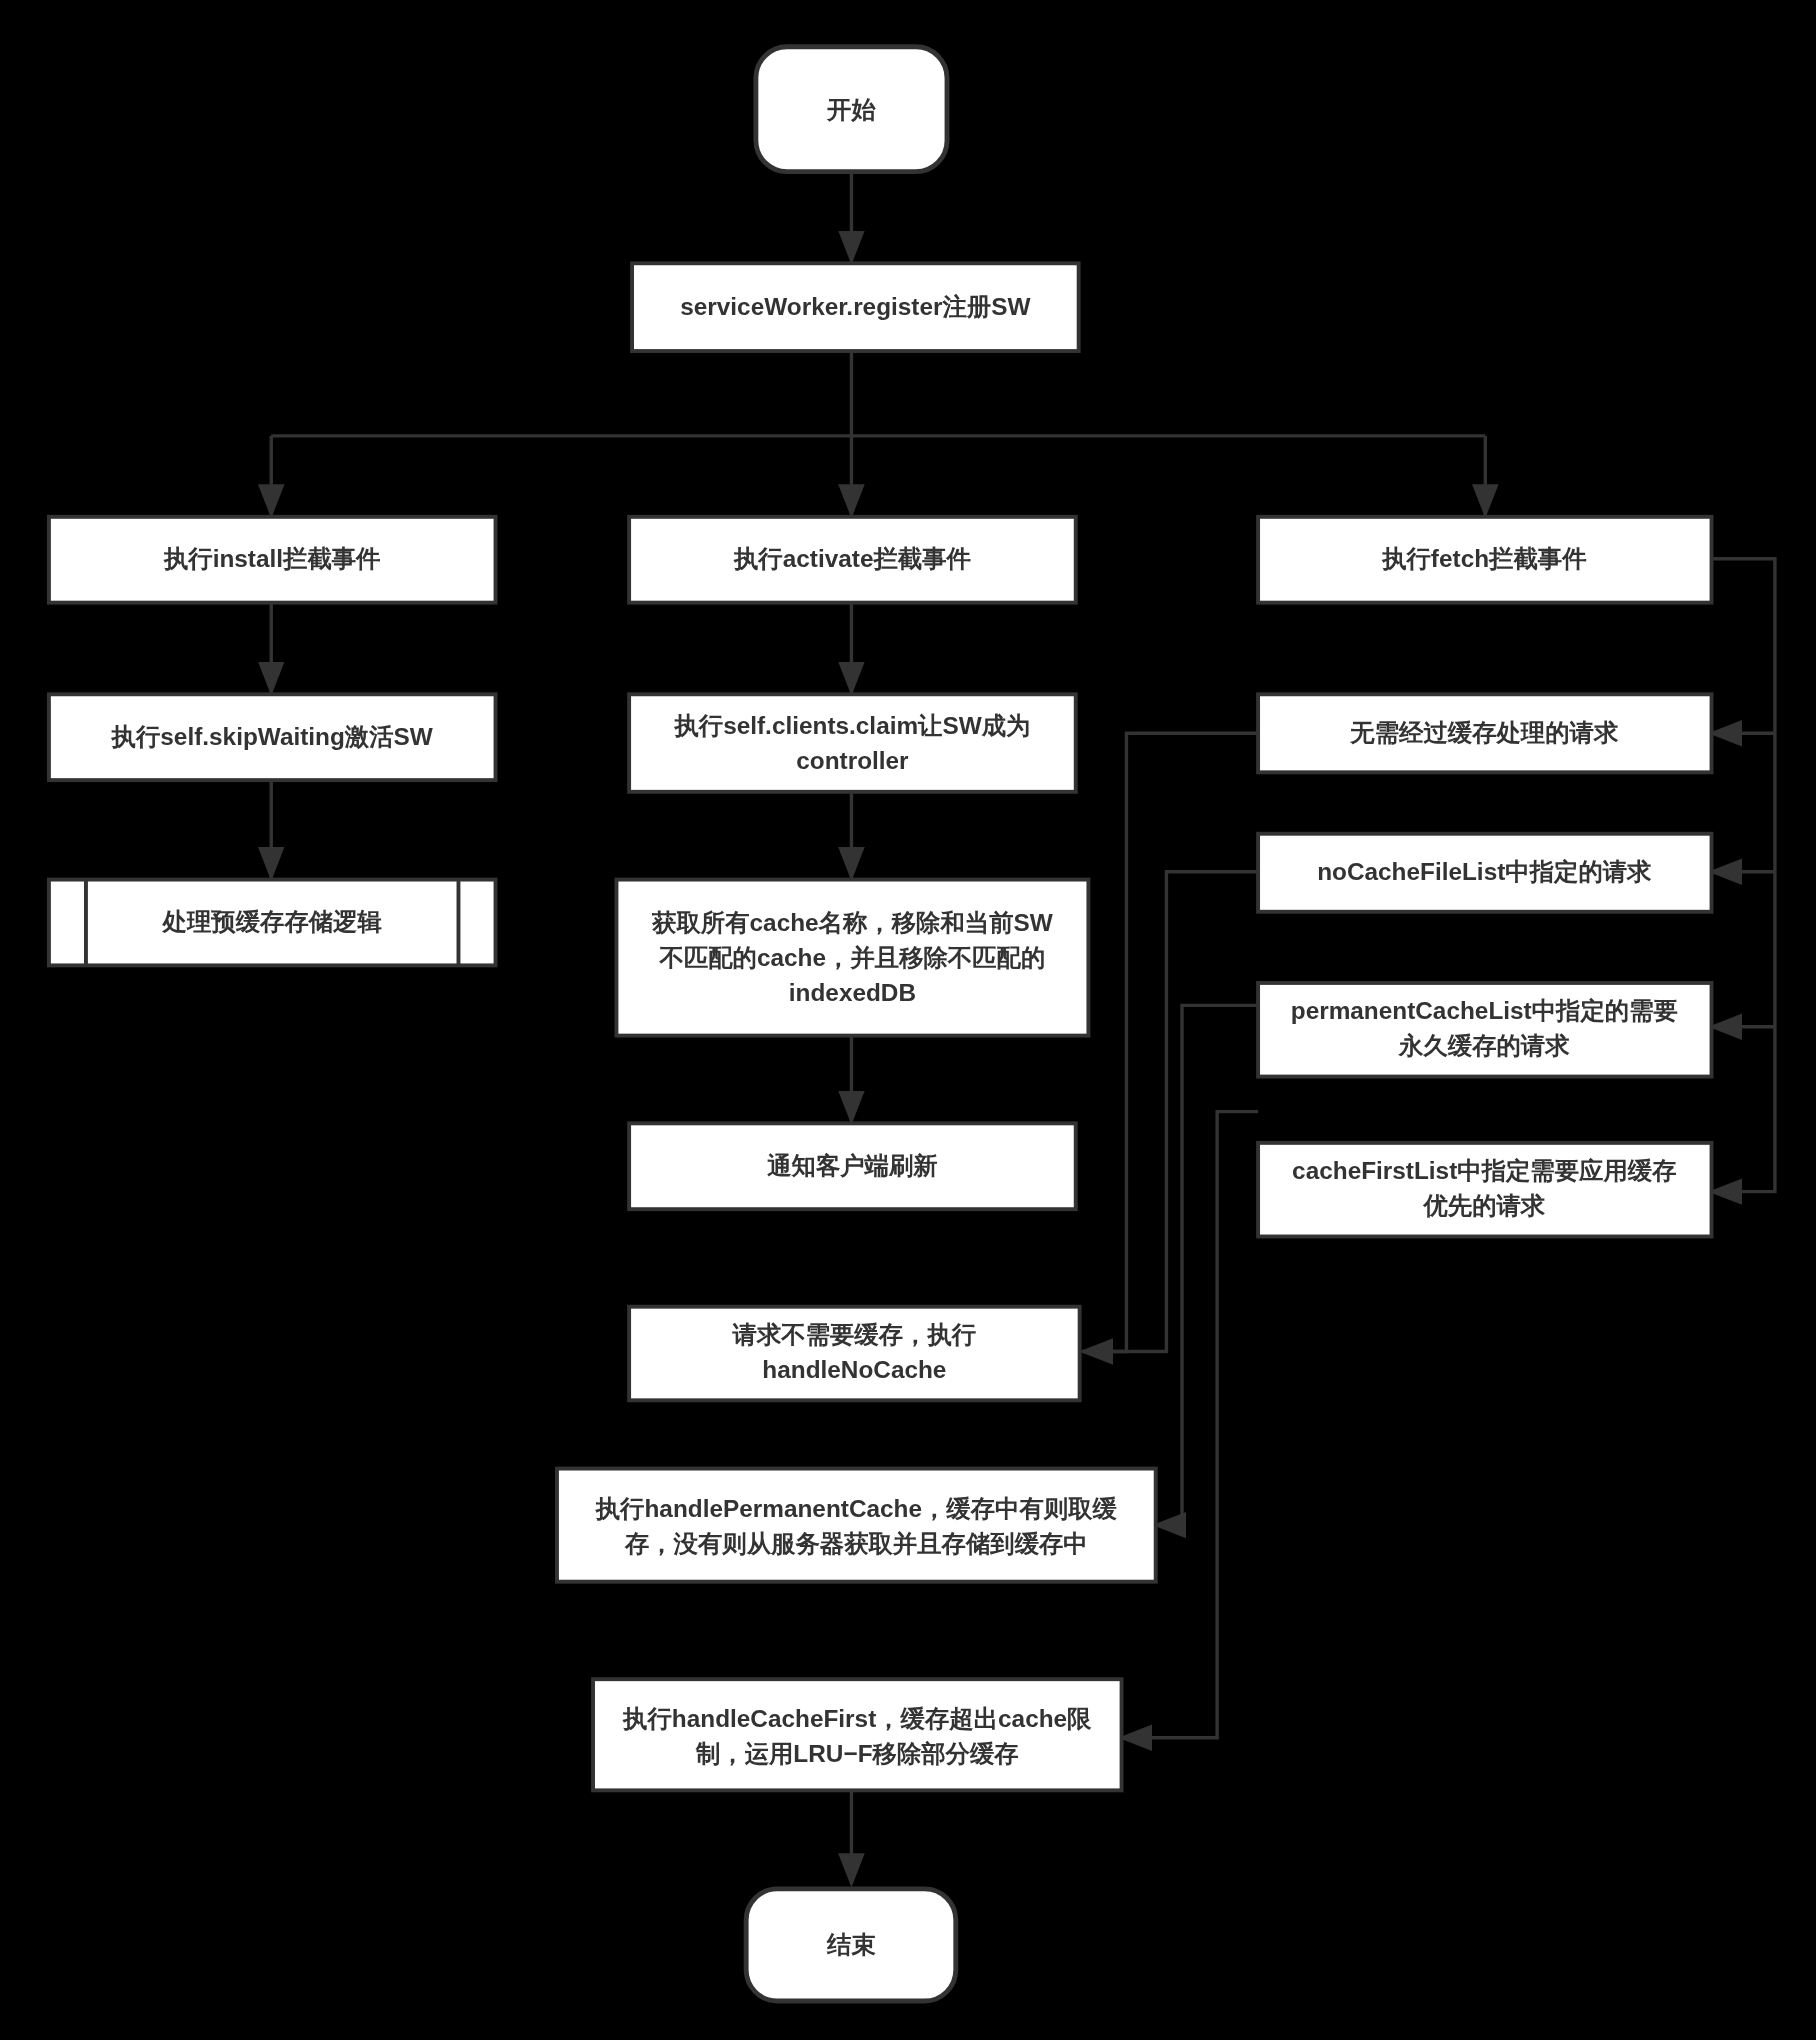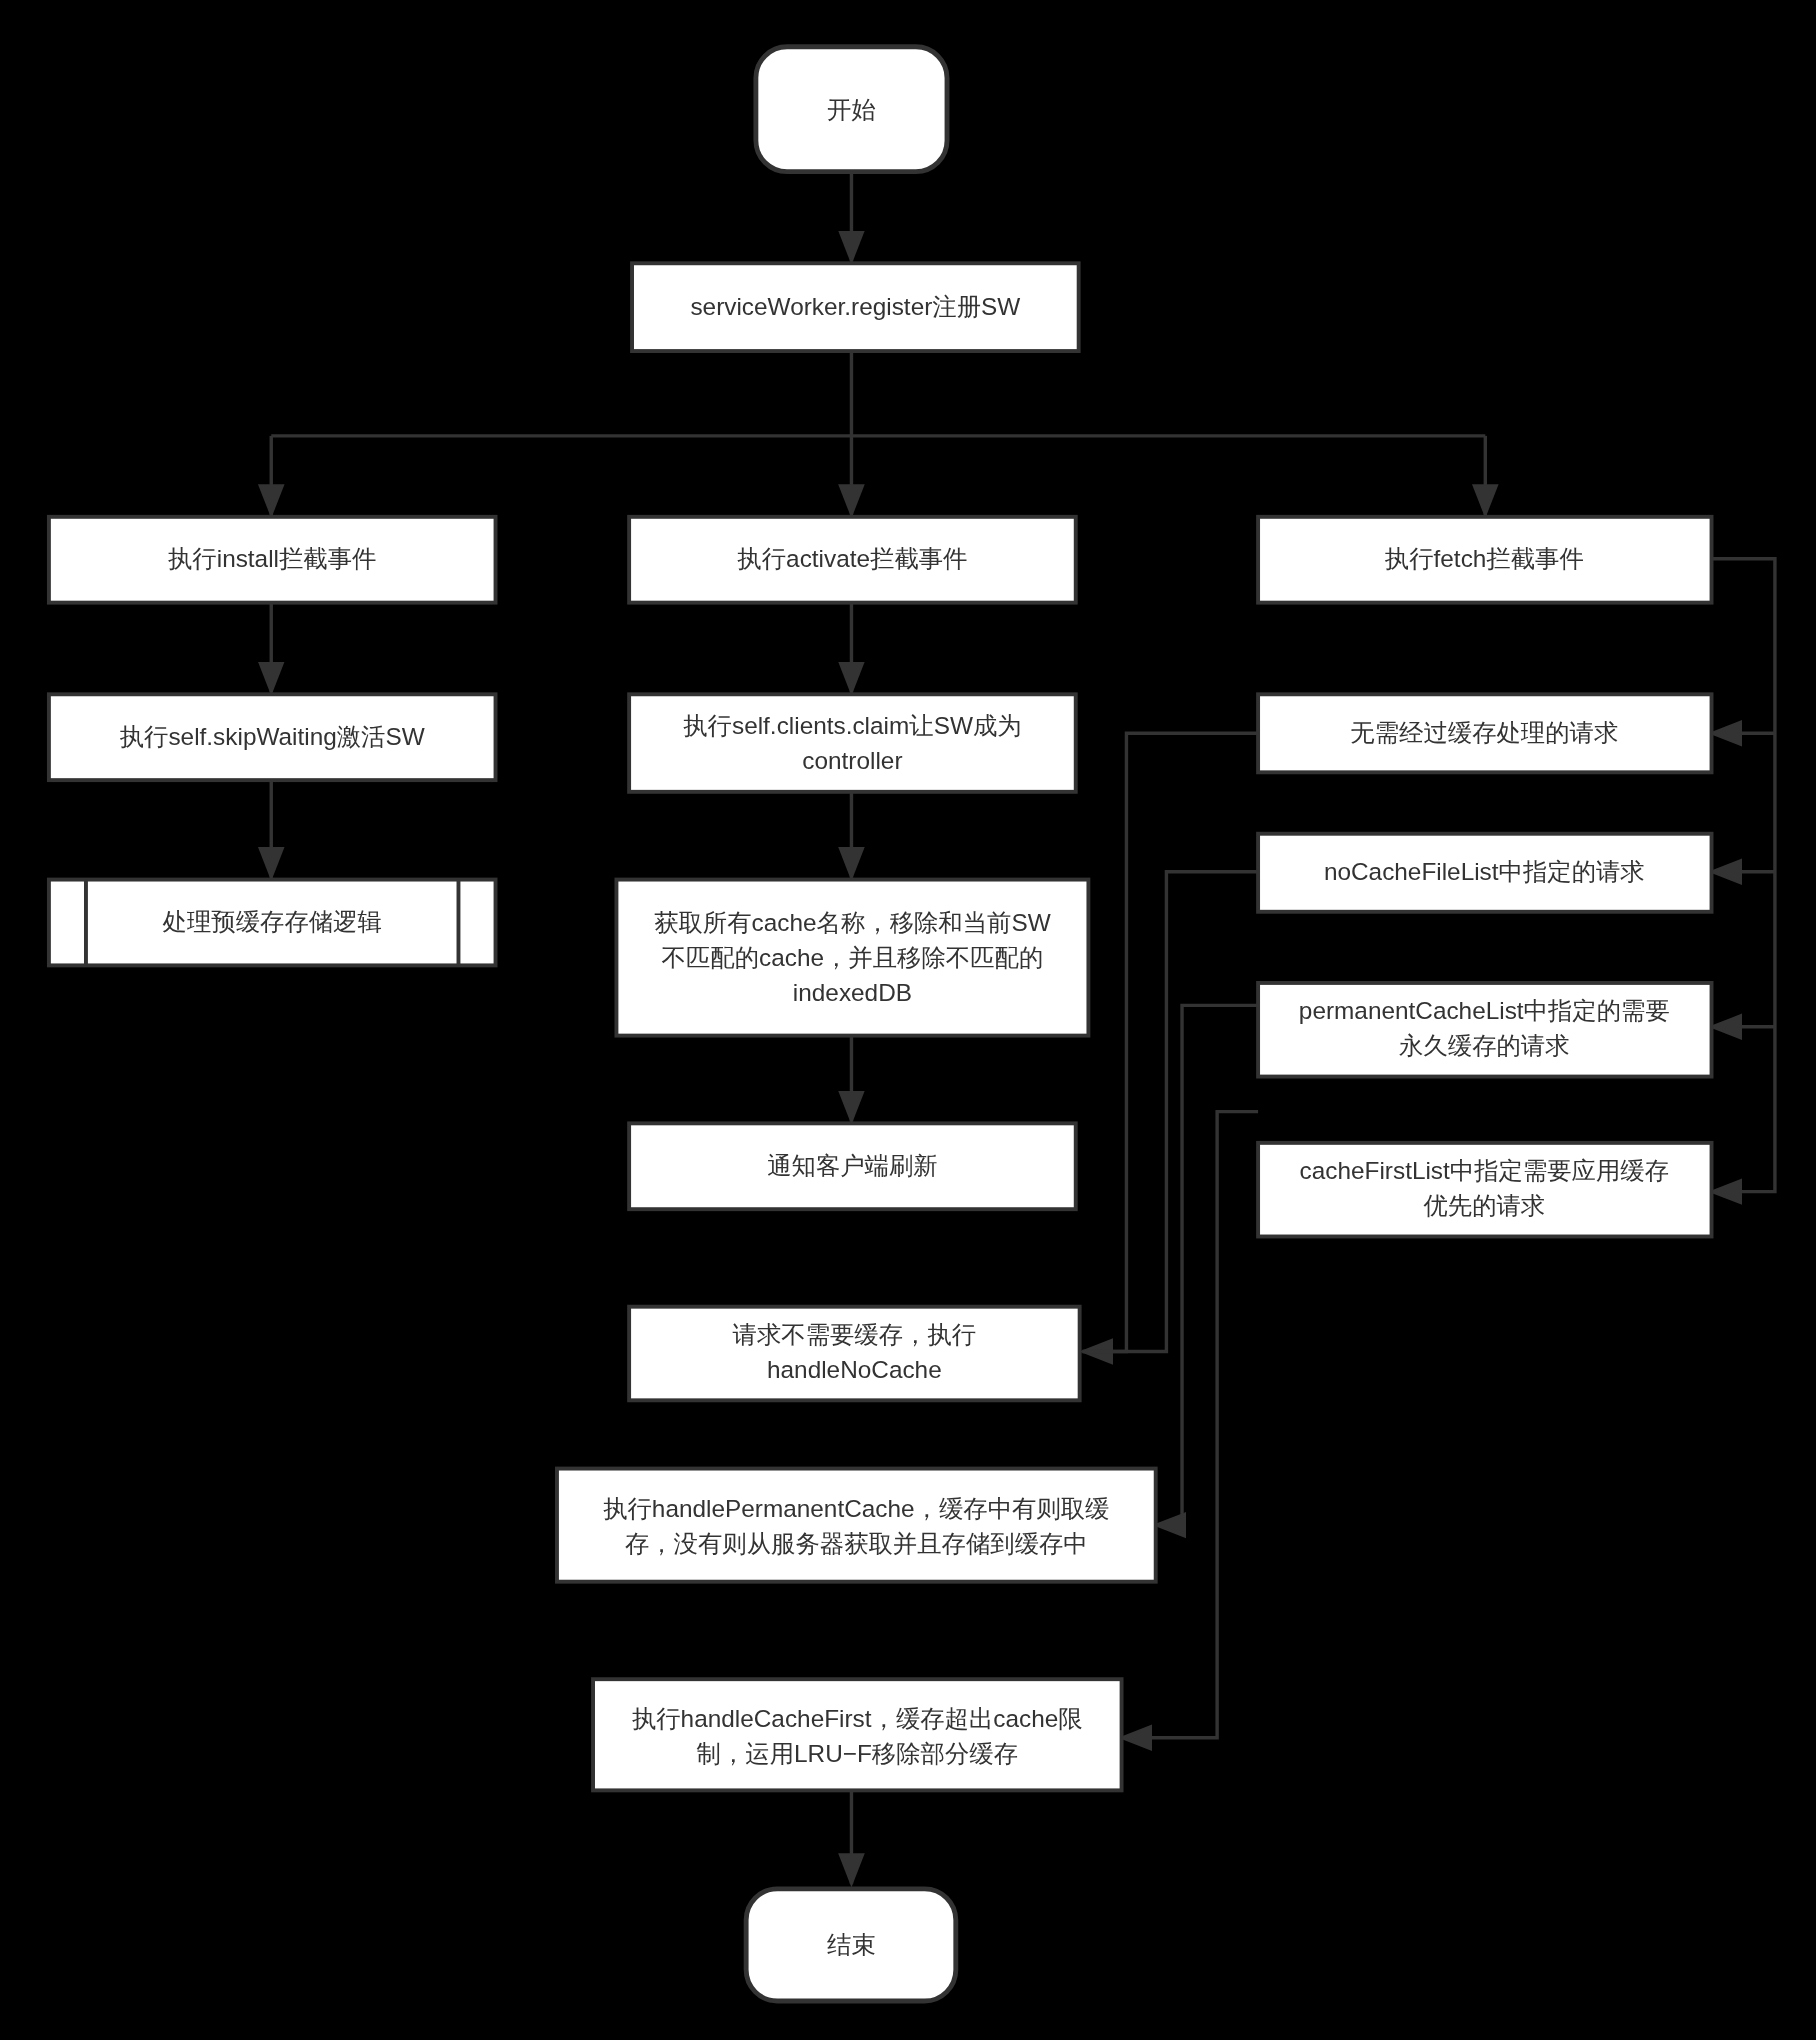--- a/index.html
+++ b/index.html
@@ -7,20 +7,21 @@
     padding: 0;
     background: #000000;
   }
   #page {
     position: relative;
     width: 1817px;
     height: 2040px;
     background: #000000;
     overflow: hidden;
     font-family: "Liberation Sans", "DejaVu Sans", sans-serif;
+    font-weight: bold;
   }
   #flow {
     position: absolute;
     left: 0;
     top: 0;
     width: 1817px;
     height: 2040px;
   }
   .node-rect {
     fill: #ffffff;

